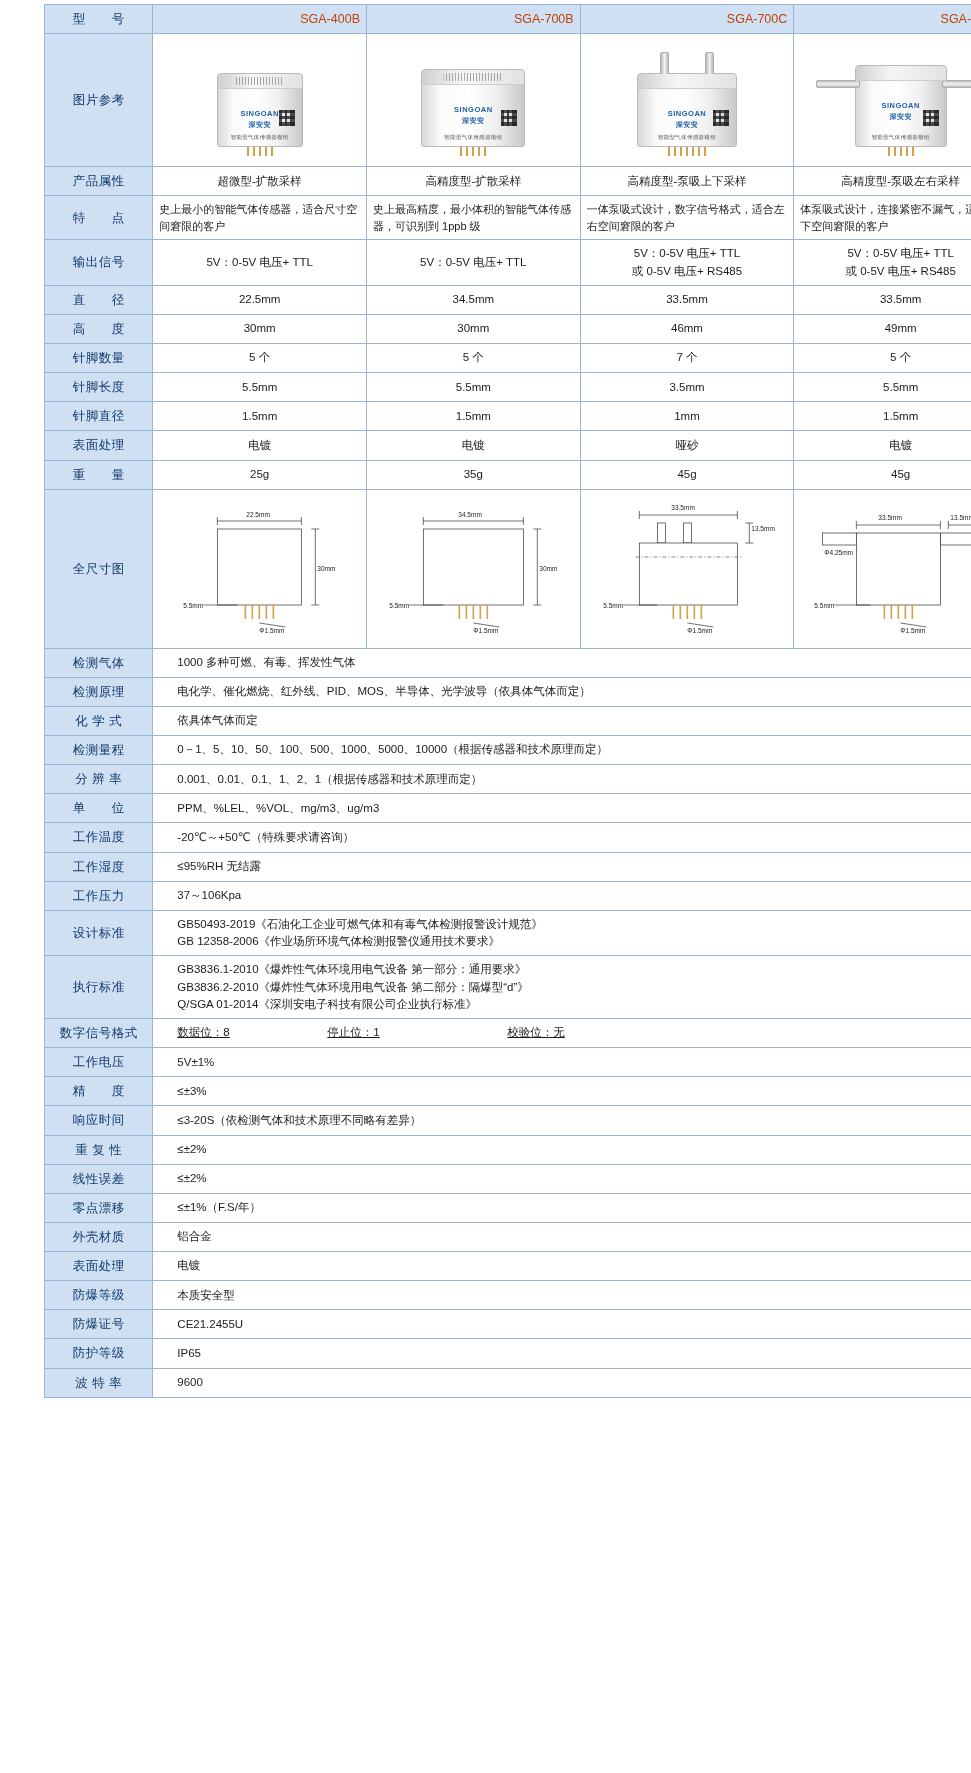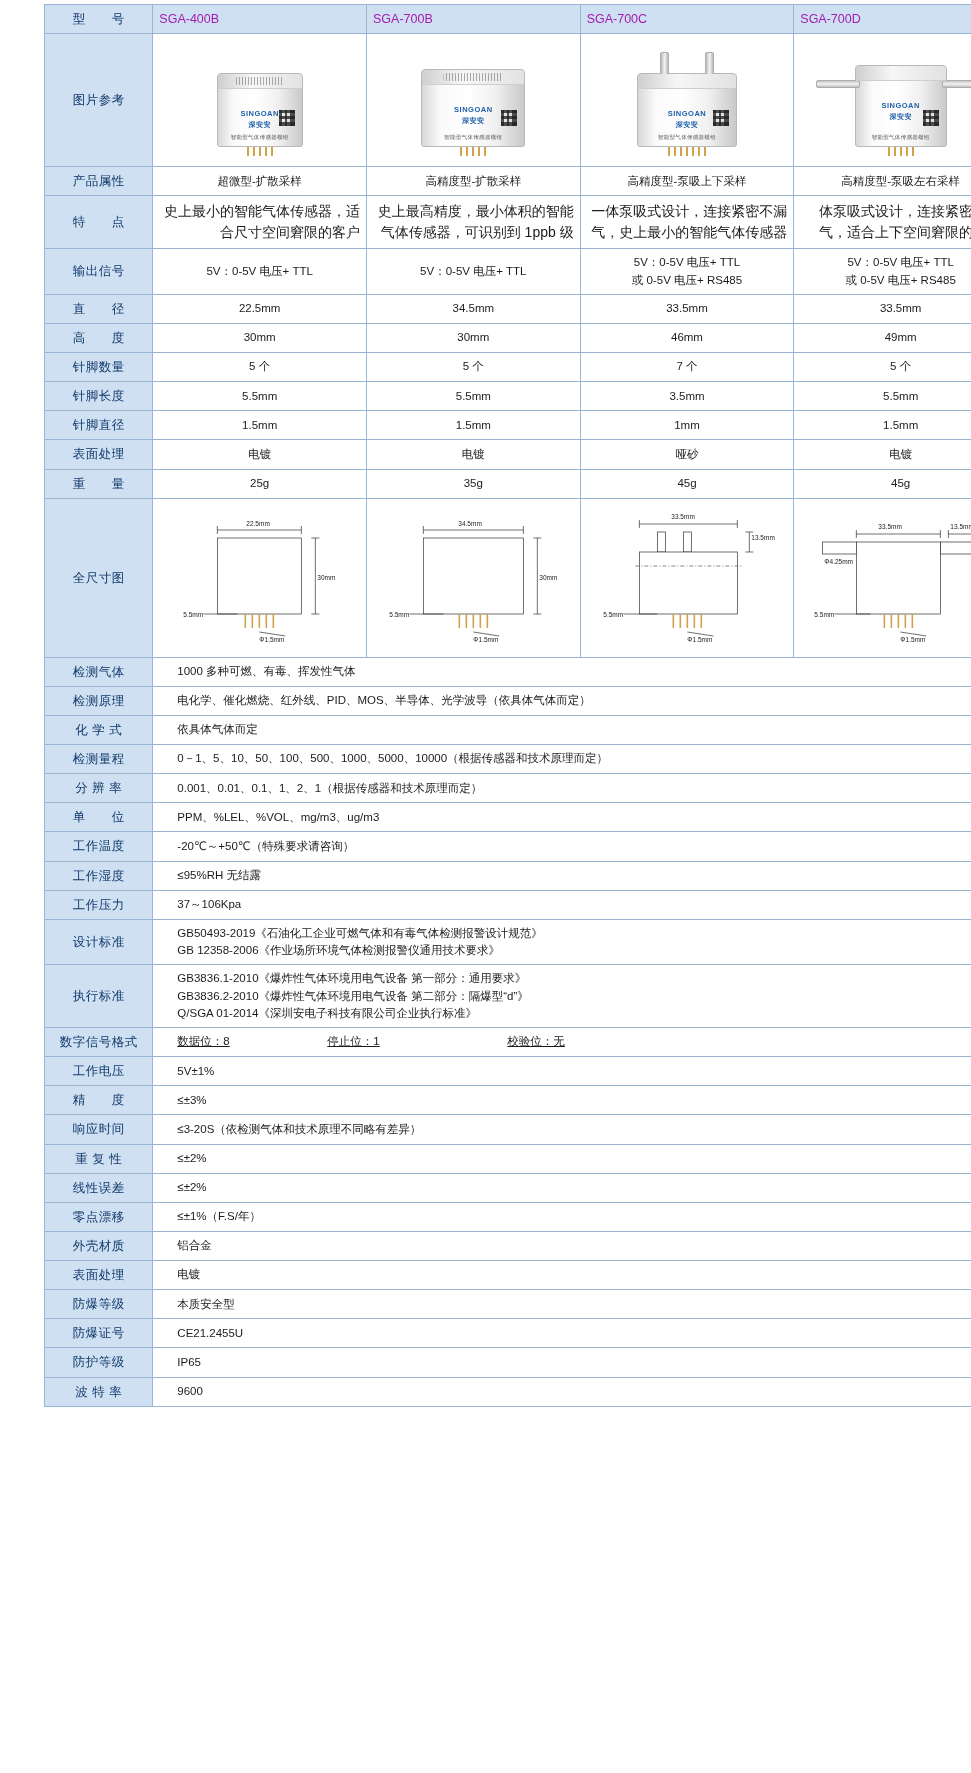--- a/index.html
+++ b/index.html
@@ -48,28 +48,28 @@
     font-size: 11.5px;
     line-height: 1.5;
     color: #1c1c1c;
   }
   td.val.left {
     text-align: left;
     padding-left: 24px;
   }
   td.header-model {
     background: #cfe0f3;
-    color: #a21caf;
+    color: #c2410c;
     font-weight: bold;
-    text-align: left;
+    text-align: right;
     font-size: 12.5px;
   }
   tr.row-image td.val { padding: 6px 4px; height: 120px; }
   tr.row-dim td.val { padding: 4px 2px; height: 150px; }
-  tr.row-feature td.val { text-align: right; font-size: 14px; line-height: 1.5; }
+  tr.row-feature td.val { text-align: left; font-size: 11px; line-height: 1.5; }
 
   .multiline { white-space: pre-line; }
 
   
   .sensor-wrap {
     display: flex;
     align-items: flex-end;
     justify-content: center;
     height: 112px;
   }
@@ -326,21 +326,21 @@
         <td class="val">超微型-扩散采样</td>
         <td class="val">高精度型-扩散采样</td>
         <td class="val">高精度型-泵吸上下采样</td>
         <td class="val">高精度型-泵吸左右采样</td>
       </tr>
 
       <tr class="row-feature">
         <td class="label">特　　点</td>
         <td class="val">史上最小的智能气体传感器，适合尺寸空间窘限的客户</td>
         <td class="val">史上最高精度，最小体积的智能气体传感器，可识别到 1ppb 级</td>
-        <td class="val">一体泵吸式设计，连接紧密不漏气，史上最小的智能气体传感器</td>
+        <td class="val">一体泵吸式设计，数字信号格式，适合左右空间窘限的客户</td>
         <td class="val">体泵吸式设计，连接紧密不漏气，适合上下空间窘限的客户</td>
       </tr>
 
       <tr>
         <td class="label">输出信号</td>
         <td class="val multiline">5V：0-5V 电压+ TTL</td>
         <td class="val multiline">5V：0-5V 电压+ TTL</td>
         <td class="val multiline">5V：0-5V 电压+ TTL
 或 0-5V 电压+ RS485</td>
         <td class="val multiline">5V：0-5V 电压+ TTL

